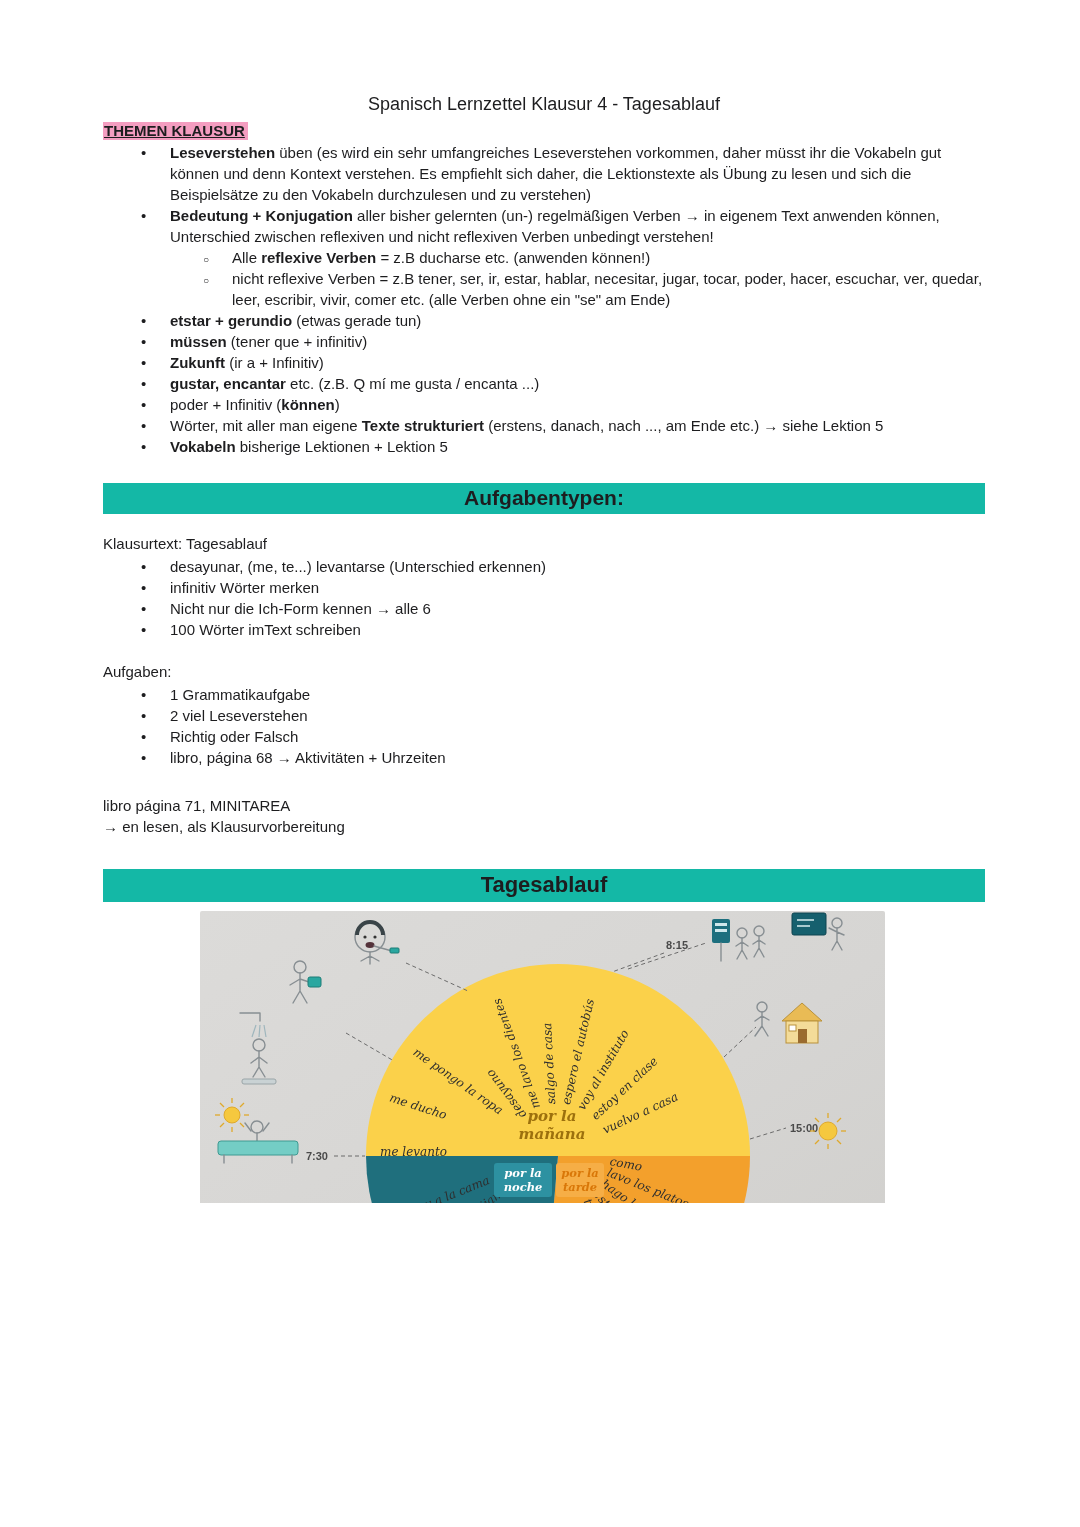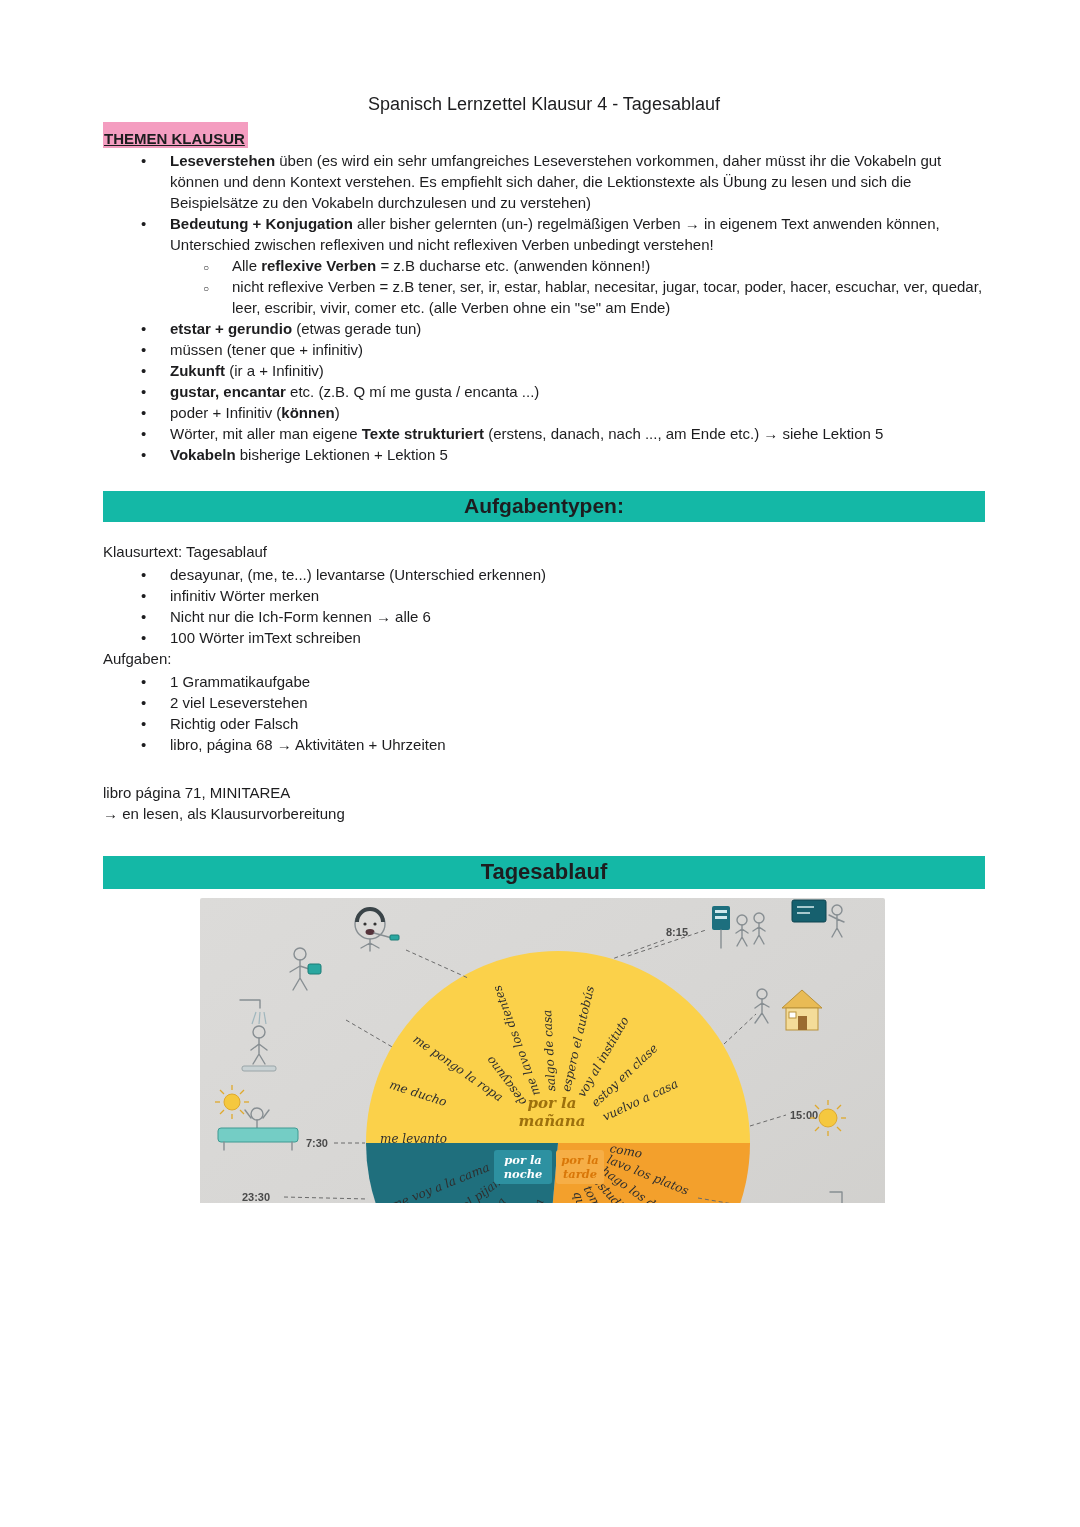--- a/index.html
+++ b/index.html
@@ -2,32 +2,32 @@
 <html><head>
 <meta charset="utf-8">
 <style>
   *{box-sizing:border-box;}
   body{margin:0;background:#ffffff;}
   .page{width:1080px;height:1203px;background:#ffffff;font-family:"Liberation Sans",sans-serif;
         font-size:15px;color:#1d1d1f;position:relative;overflow:hidden;}
   .content{width:882px;margin-left:103px;padding-top:94px;}
   .title{font-size:18px;font-weight:normal;text-align:center;margin:0 0 7px;}
   .themen-heading{display:inline-block;font-weight:bold;text-decoration:underline;
-        background:#f49dc0;padding:8px 3px 1px 1px;}
+        background:#f49dc0;padding:0 3px 1px 1px;}
   .bullets{list-style:none;margin:2px 0 0;padding:0;}
   .bullets li{position:relative;line-height:21px;}
   .bullets li.lv1{padding-left:67px;}
   .bullets li.lv1::before{content:"\2022";position:absolute;left:38px;}
   .bullets li.lv2{padding-left:129px;}
   .bullets li.lv2::before{content:"\25CB";position:absolute;left:100px;font-size:10px;top:2px;}
   .banner{background:#14b8a6;font-weight:bold;font-size:21px;text-align:center;
         padding:3px 0 4px;margin:26px 0 19px;}
   .banner2{font-size:22px;margin:32px 0 9px;}
   .plain{margin:0;line-height:21px;}
-  .spaced{}
+  .spaced{margin-top:21px;}
   .spaced2{margin-top:27px;}
   .photo{width:685px;height:470px;margin-left:97px;border-radius:2px;
         background:linear-gradient(145deg,#dcdbd9 0%,#d6d5d3 55%,#cfcecb 100%);}
   
   .act{font-family:"DejaVu Serif",serif;font-style:italic;font-size:12px;fill:#2e2e2e;}
   .time-label{font-family:"Liberation Sans",sans-serif;font-weight:bold;font-size:11px;fill:#4a4a4a;}
   .center-morning{font-family:"DejaVu Serif",serif;font-style:italic;font-weight:bold;
         font-size:15px;fill:#9c700d;}
   .badge-text{font-family:"DejaVu Serif",serif;font-style:italic;font-weight:bold;font-size:11.5px;}
   .badge-text.night{fill:#ffffff;}
@@ -43,21 +43,21 @@
 
     <h1 class="title">Spanisch Lernzettel Klausur 4 - Tagesablauf</h1>
 
     <div class="themen-heading">THEMEN KLAUSUR</div>
     <ul class="bullets">
         <li class="lv1"><span style="font-weight: bold;">Leseverstehen</span><span> üben (es wird ein sehr umfangreiches Leseverstehen vorkommen, daher müsst ihr die Vokabeln gut können und denn Kontext verstehen. Es empfiehlt sich daher, die Lektionstexte als Übung zu lesen und sich die Beispielsätze zu den Vokabeln durchzulesen und zu verstehen)</span></li>
         <li class="lv1"><span style="font-weight: bold;">Bedeutung + Konjugation</span><span> aller bisher gelernten (un-) regelmäßigen Verben → in eigenem Text anwenden können, Unterschied zwischen reflexiven und nicht reflexiven Verben unbedingt verstehen!</span></li>
         <li class="lv2"><span>Alle </span><span style="font-weight: bold;">reflexive Verben</span><span> = z.B ducharse etc. (anwenden können!)</span></li>
         <li class="lv2"><span>nicht reflexive </span><span style="font-weight: normal;">Verben</span><span> = z.B tener, ser, ir, estar, hablar, necesitar, jugar, tocar, poder, hacer, escuchar, ver, quedar, leer, escribir, vivir, comer etc. (alle Verben ohne ein "se" am Ende)</span></li>
         <li class="lv1"><span style="font-weight: bold;">etstar + gerundio</span><span> (etwas gerade tun)</span></li>
-        <li class="lv1"><span style="font-weight: normal;">müssen</span><span> (tener que + infinitiv)</span></li>
+        <li class="lv1"><span style="font-weight: bold;">müssen</span><span> (tener que + infinitiv)</span></li>
         <li class="lv1"><span style="font-weight: bold;">Zukunft</span><span> (ir a + Infinitiv)</span></li>
         <li class="lv1"><span style="font-weight: bold;">gustar, encantar</span><span> etc. (z.B. Q mí me gusta / encanta ...)</span></li>
         <li class="lv1"><span>poder + Infinitiv (</span><span style="font-weight: bold;">können</span><span>)</span></li>
         <li class="lv1"><span>Wörter, mit aller man eigene </span><span style="font-weight: bold;">Texte strukturiert</span><span> (erstens, danach, nach ..., am Ende etc.) → siehe Lektion 5</span></li>
         <li class="lv1"><span style="font-weight: bold;">Vokabeln</span><span> bisherige Lektionen + Lektion 5</span></li>
       </ul>
 
     <div class="banner">Aufgabentypen:</div>
 
     <p class="plain">Klausurtext: Tagesablauf</p>

